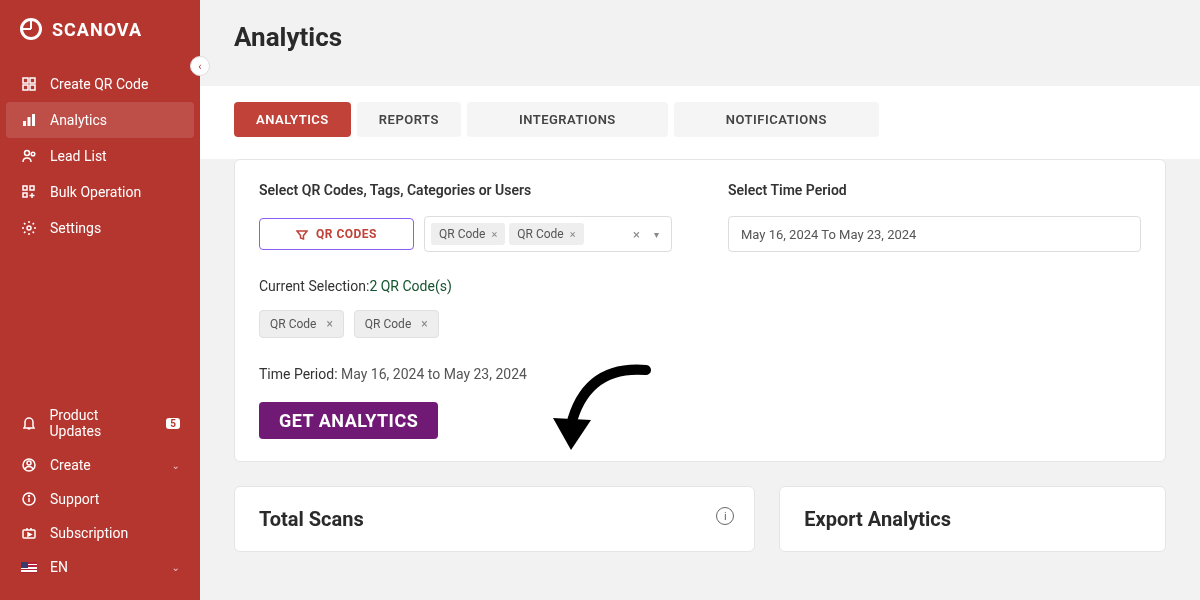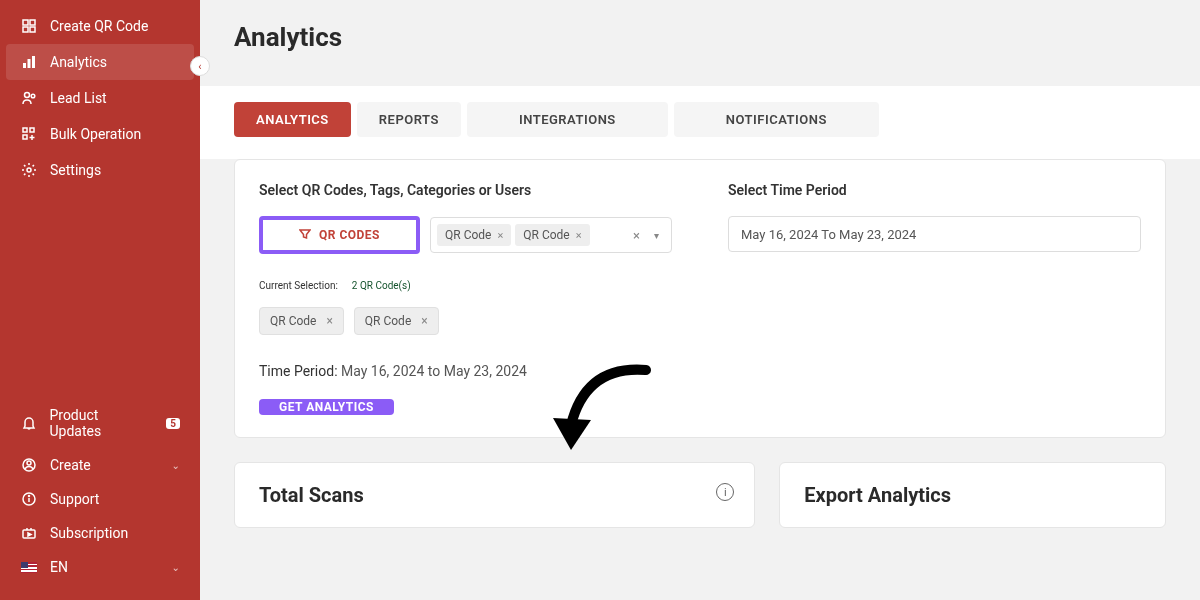--- a/index.html
+++ b/index.html
@@ -27,48 +27,52 @@
 .header p{font-size:14px;color:#666}
 .tabs{display:flex;gap:6px;padding:16px 34px 22px;background:#fff}
 .tab{padding:10px 22px;border-radius:4px;font-size:13px;font-weight:600;letter-spacing:.5px;cursor:pointer;background:#f5f5f5;color:#444}
 .tab.active{background:#c14238;color:#fff}
 .tab.wide{padding:10px 52px}
 .panel{margin:0 34px 24px;background:#fff;border:1px solid #e5e5e5;border-radius:6px;padding:22px 24px;position:relative}
 .row{display:flex;gap:56px}
 .col{flex:1}
 .label{font-size:14px;font-weight:600;color:#333;margin-bottom:18px}
 .select-row{display:flex;gap:10px;align-items:center}
-.qr-btn{border:4px solid #8b5cf6;color:#c14238;background:#fff;padding:8px 36px;border-radius:4px;font-size:12px;font-weight:700;letter-spacing:.5px;display:flex;align-items:flex-start;gap:8px;cursor:pointer}
+.qr-btn{border:1px solid #8b5cf6;color:#c14238;background:#fff;padding:8px 36px;border-radius:4px;font-size:12px;font-weight:700;letter-spacing:.5px;display:flex;align-items:flex-end;gap:8px;cursor:pointer}
 .multiselect{border:1px solid #ddd;border-radius:4px;padding:4px 6px;display:flex;align-items:center;gap:4px;flex:1;min-height:36px;position:relative}
 .chip{background:#eee;border-radius:3px;padding:4px 8px;font-size:12px;color:#555;display:flex;align-items:center;gap:6px}
 .chip .x{cursor:pointer;font-size:11px;color:#888}
 .ms-clear{margin-left:auto;color:#888;font-size:13px;cursor:pointer;padding:0 4px}
 .ms-caret{color:#888;font-size:10px;cursor:pointer;padding:0 6px}
 .dateinput{border:1px solid #ddd;border-radius:4px;padding:9px 12px;font-size:13px;color:#555;width:100%;min-height:36px;display:flex;align-items:center;cursor:pointer}
-.cursel{margin-top:26px;display:flex;gap:14px;font-size:10px;color:#333}
+.cursel{margin-top:26px;display:flex;font-size:14px;color:#333}
 .cursel .v{font-weight:400;color:#14532d}
 .chips-row{display:flex;gap:10px;margin-top:16px}
 .chip2{background:#eee;border:1px solid #e0e0e0;border-radius:4px;padding:6px 10px;font-size:12px;color:#555;display:flex;align-items:center;gap:10px}
 .chip2 .x{cursor:pointer;color:#888}
 .tp{margin-top:28px;font-size:14px;color:#333}
 .tp .v{color:#555;font-weight:400}
-.get-btn{margin-top:20px;background:#8b5cf6;color:#fff;border:none;padding:1px 20px;border-radius:4px;font-size:12px;font-weight:700;letter-spacing:.5px;cursor:pointer}
+.get-btn{margin-top:20px;background:#701a75;color:#fff;border:none;padding:8px 20px;border-radius:4px;font-size:18px;font-weight:700;letter-spacing:.5px;cursor:pointer}
 .arrow{position:absolute;left:316px;top:200px;pointer-events:none}
 .cards{display:flex;gap:24px;padding:0 34px 34px}
 .card{background:#fff;border:1px solid #e5e5e5;border-radius:6px;padding:20px 24px}
 .card.left{flex:1.4}
 .card.right{flex:1}
 .card h2{font-size:20px;font-weight:700;color:#2a2a2a}
 .info-icon{position:absolute;right:20px;top:20px;width:18px;height:18px;border:1.5px solid #666;border-radius:50%;display:flex;align-items:center;justify-content:center;font-size:11px;color:#666}
 svg{display:block}
 </style>
 </head>
 <body>
 
 <div class="sidebar">
+  <div class="logo">
+    <span class="logo-icon"></span>
+    <span>SCANOVA</span>
+  </div>
   <div class="collapse-btn">‹</div>
   <ul class="nav">
     <li>
         <span class="ico">
           <svg width="16" height="16" viewBox="0 0 16 16" fill="none" stroke="#fff" stroke-width="1.5">
             <rect x="2" y="2" width="5" height="5"></rect>
             <rect x="9" y="2" width="5" height="5"></rect>
             <rect x="2" y="9" width="5" height="5"></rect>
             <rect x="9" y="9" width="5" height="5"></rect>
           </svg>

